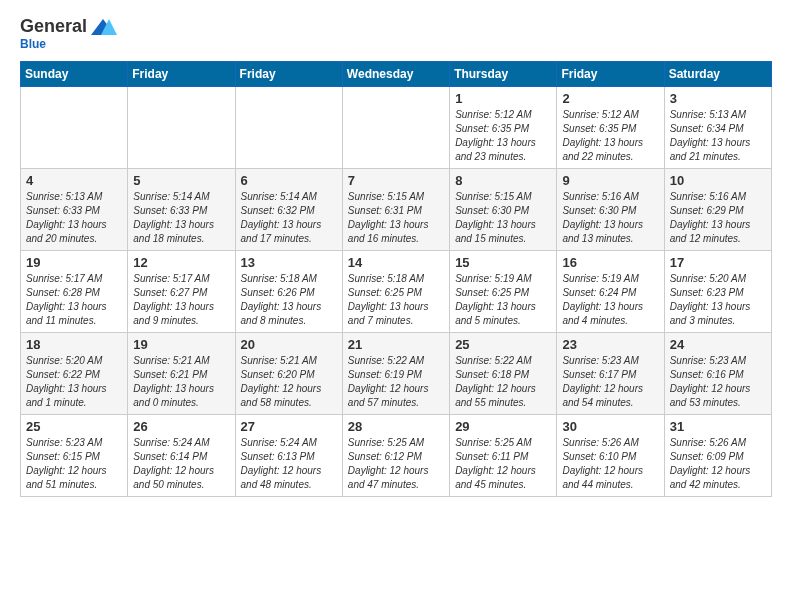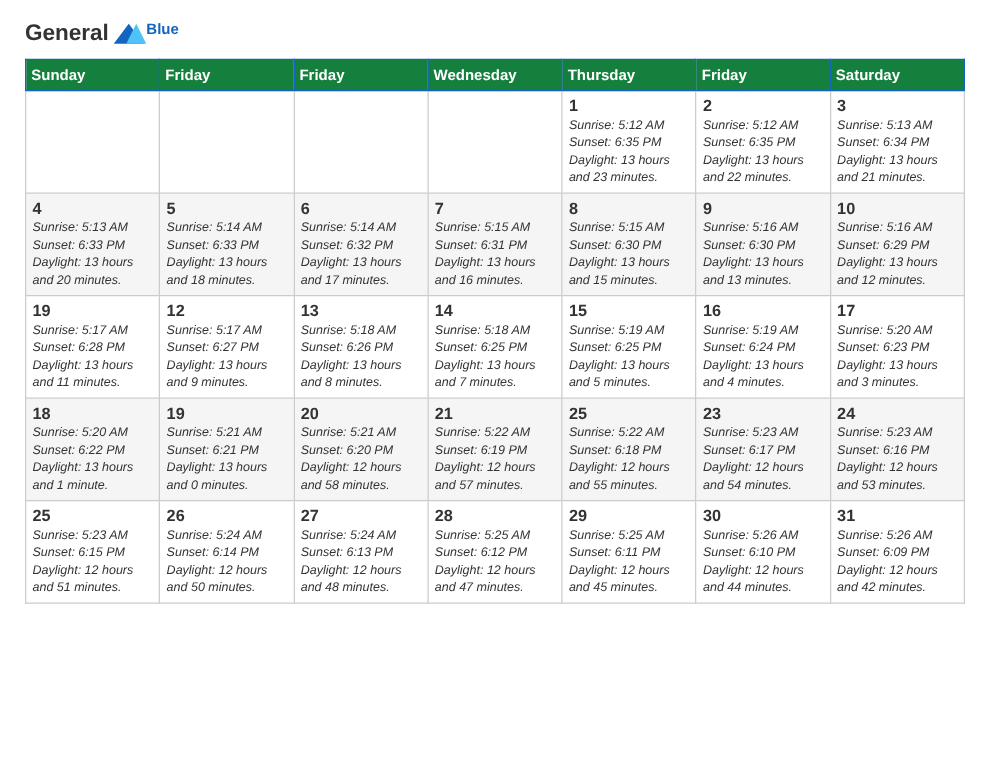--- a/index.html
+++ b/index.html
@@ -11,21 +11,21 @@
       padding: 16px 20px;
     }
     .header-section {
       display: flex;
       justify-content: space-between;
       align-items: flex-start;
       margin-bottom: 10px;
     }
     .logo {
       display: flex;
-      flex-direction: row;
+      flex-direction: column;
       align-items: flex-start;
     }
     .logo-text {
       display: flex;
       align-items: center;
     }
     .logo-general {
       font-size: 18px;
       font-weight: bold;
       color: #333;
@@ -51,21 +51,21 @@
     .calendar-subtitle {
       font-size: 16px;
       color: #555;
     }
     .calendar-table {
       width: 100%;
       border-collapse: collapse;
       font-size: 11px;
     }
     .calendar-table th {
-      background: #15803d;
+      background: #0369a1;
       color: #fff;
       padding: 5px 4px;
       text-align: left;
       font-size: 12px;
       font-weight: bold;
       border: 1px solid #1565c0;
     }
     .calendar-table td {
       border: 1px solid #ccc;
       vertical-align: top;

